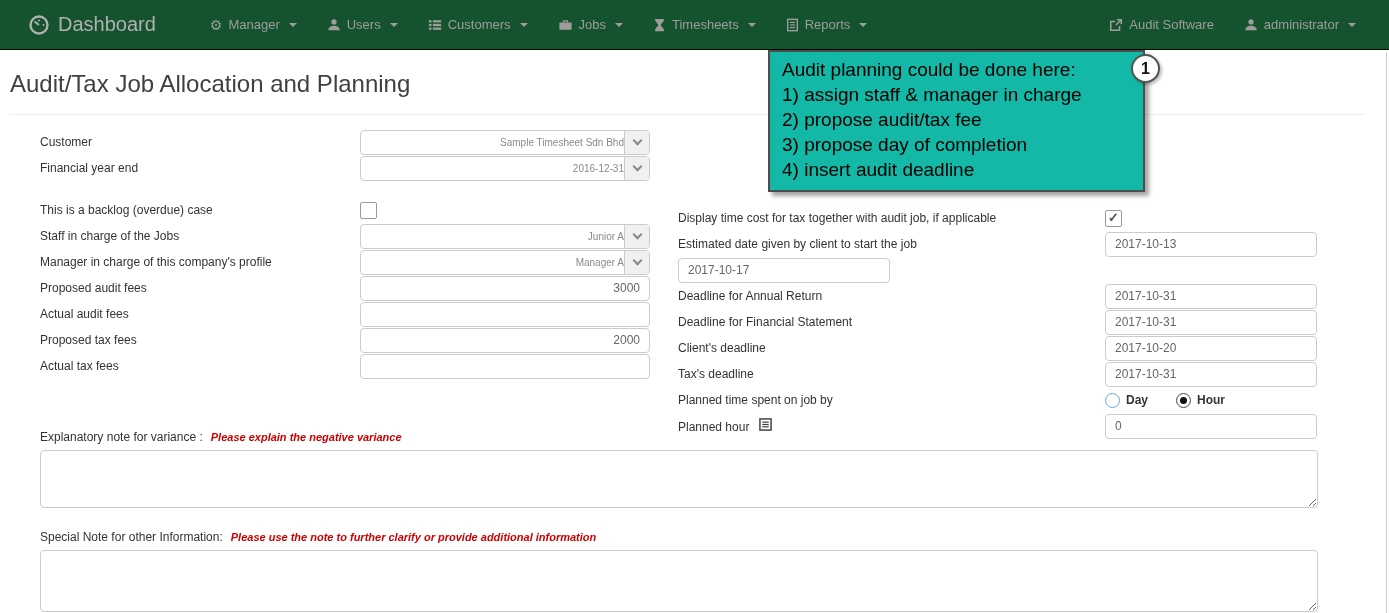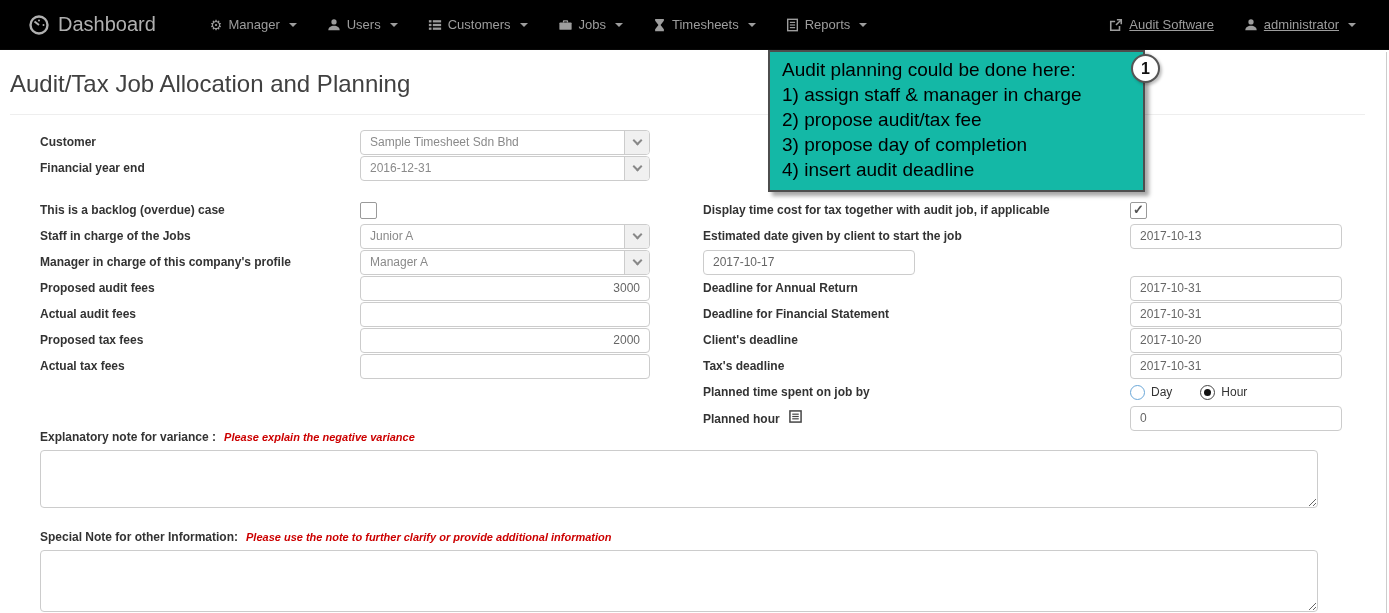--- a/index.html
+++ b/index.html
@@ -1,27 +1,27 @@
 <!DOCTYPE html>
 <html><head>
 <meta charset="utf-8">
 <style>
   * { margin:0; padding:0; box-sizing:border-box; }
   html,body { width:1389px; height:613px; background:#fff; overflow:hidden;
     font-family:"Liberation Sans", sans-serif; }
 
   
-  .navbar { height:50px; background:#000000; border-bottom:1px solid #080808;
+  .navbar { height:50px; background:#14532d; border-bottom:1px solid #080808;
     display:flex; align-items:stretch; color:#9d9d9d; }
   .brand { display:flex; align-items:center; gap:8px; padding:0 15px 0 28px;
     font-size:20px; color:#b0b0b0; cursor:pointer; }
   .nav-left { display:flex; align-items:stretch; margin-left:24px; }
   .nav-item { display:flex; align-items:center; gap:6px; padding:0 15px;
     font-size:13px; cursor:pointer; }
-  .nav-right { margin-left:auto; display:flex; align-items:stretch; padding-right:18px;text-decoration:underline; }
+  .nav-right { margin-left:auto; display:flex; align-items:stretch; padding-right:18px; }
   .icon { display:inline-flex; align-items:center; justify-content:center; }
   .icon svg { display:block; }
   .caret { display:inline-block; width:0; height:0; border-left:4px solid transparent;
     border-right:4px solid transparent; border-top:4px solid currentColor; margin-left:3px; }
   .gear-glyph { font-size:14px; line-height:1; }
 
   
   .page-header { margin:12px 24px 0 10px; padding:8px 0 16px 0; border-bottom:1px solid #eee; }
   .page-header h1 { font-size:24px; font-weight:400; color:#404040; }
 
@@ -32,33 +32,33 @@
   .callout .line { font-size:19px; line-height:25px; color:#000; }
   .callout-badge { position:absolute; right:-17px; top:2px; width:29px; height:29px;
     border-radius:50%; background:#fff; border:2px solid #555; color:#111;
     font-size:16px; font-weight:bold; display:flex; align-items:center; justify-content:center;
     box-shadow:2px 2px 3px rgba(0,0,0,0.25); }
 
   
   .form-area { position:absolute; left:0; top:50px; width:1389px; height:563px; }
   .col { position:absolute; }
   .l-col { left:40px; top:80px; width:612px; }
-  .r-col { left:678px; top:148px; width:642px;margin-left:25px; }
+  .r-col { left:678px; top:156px; width:642px; }
   .row { height:24px; margin-bottom:2px; display:flex; align-items:center; }
   .spacer { height:16px; }
-  .lbl { font-size:12px; font-weight:bold; color:#333; }
+  .lbl { font-size:12px; font-weight:normal; color:#333; }
   .l-col .lbl { width:320px; }
   .r-col .lbl { width:427px; }
   .ctrl { display:flex; align-items:center; }
   .l-col .ctrl { width:290px; }
   .r-col .ctrl { width:212px; }
 
   .select { width:100%; height:25px; background:#fff; border:1px solid #ccc;
     border-radius:4px; display:flex; align-items:center; cursor:pointer; overflow:hidden; }
-  .sel-text { flex:1; padding-left:9px; font-size:12px; color:#8a8a8a; }
+  .sel-text { flex:1; padding-left:9px; font-size:10px; color:#8a8a8a;text-align:right; }
   .sel-btn { width:25px; height:100%; background:#f0f0f0; border-left:1px solid #ccc;
     display:flex; align-items:center; justify-content:center; }
   .chev { width:7px; height:7px; border-right:2px solid #888; border-bottom:2px solid #888;
     transform:rotate(45deg); margin-top:-3px; }
 
   .txt { width:100%; height:25px; border:1px solid #ccc; border-radius:4px;
     padding:0 9px; font-size:12px; color:#666; font-family:"Liberation Sans",sans-serif;
     outline:none; background:#fff; }
   .txt.num { text-align:right; }
 
@@ -66,21 +66,21 @@
     background:#fff; display:inline-flex; align-items:center; justify-content:center;
     cursor:pointer; }
   .cb.checked::after { content:"✓"; font-size:13px; font-weight:bold; color:#555;
     margin-top:-2px; }
 
   .radio-group { display:flex; align-items:center; gap:6px; cursor:pointer; }
   .radio { width:15px; height:15px; border-radius:50%; background:#fff;
     border:1px solid #6aa7d8; display:inline-flex; align-items:center; justify-content:center; }
   .radio.dark { border-color:#444; }
   .radio.checked::after { content:""; width:7px; height:7px; border-radius:50%; background:#111; }
-  .radio-lbl { font-size:12px; color:#333; }
+  .radio-lbl { font-size:12px; color:#333;font-weight:bold; }
   .radio-gap { width:28px; }
 
   .mini-icon { margin-left:6px; }
 
   
   .notes { position:absolute; left:40px; top:380px; width:1278px; }
   .note-label { display:flex; align-items:baseline; gap:8px; margin-bottom:6px; }
   .hint { font-size:11px; font-weight:bold; font-style:italic; color:#cc0000; }
   .ta { width:1278px; border:1px solid #ccc; border-radius:4px; resize:both;
     font-family:"Liberation Sans",sans-serif; font-size:12px; color:#555; padding:5px 8px;

